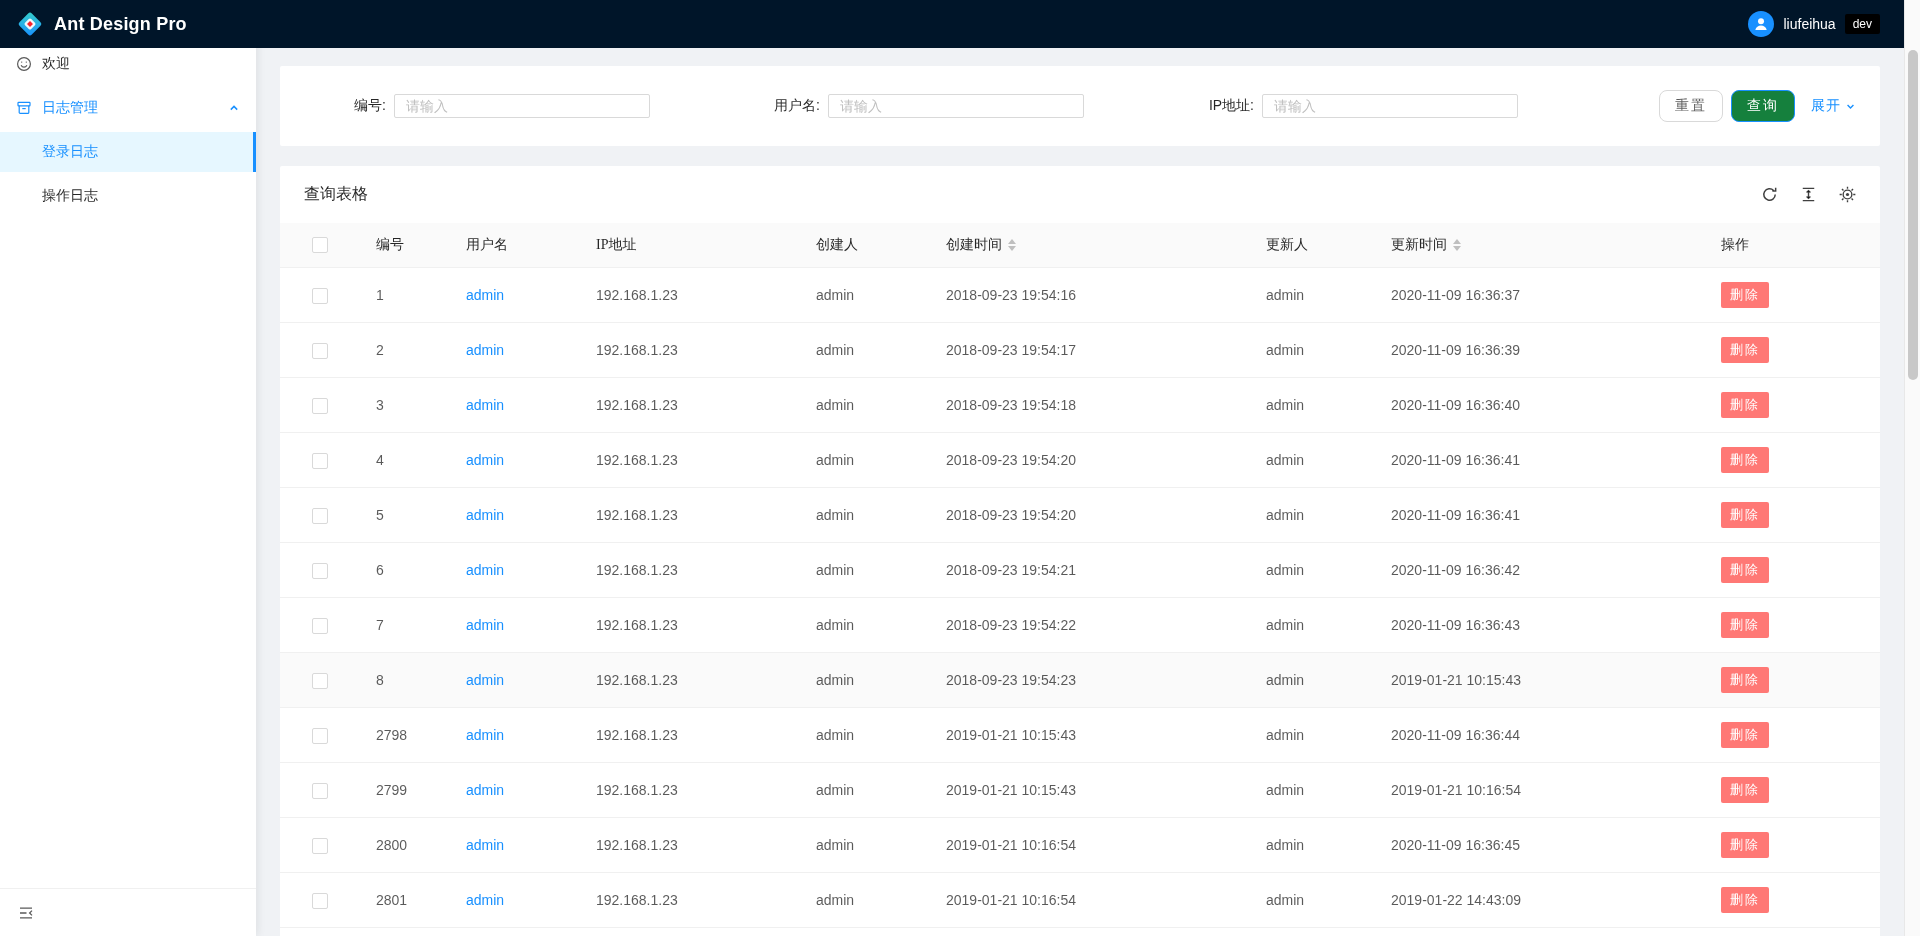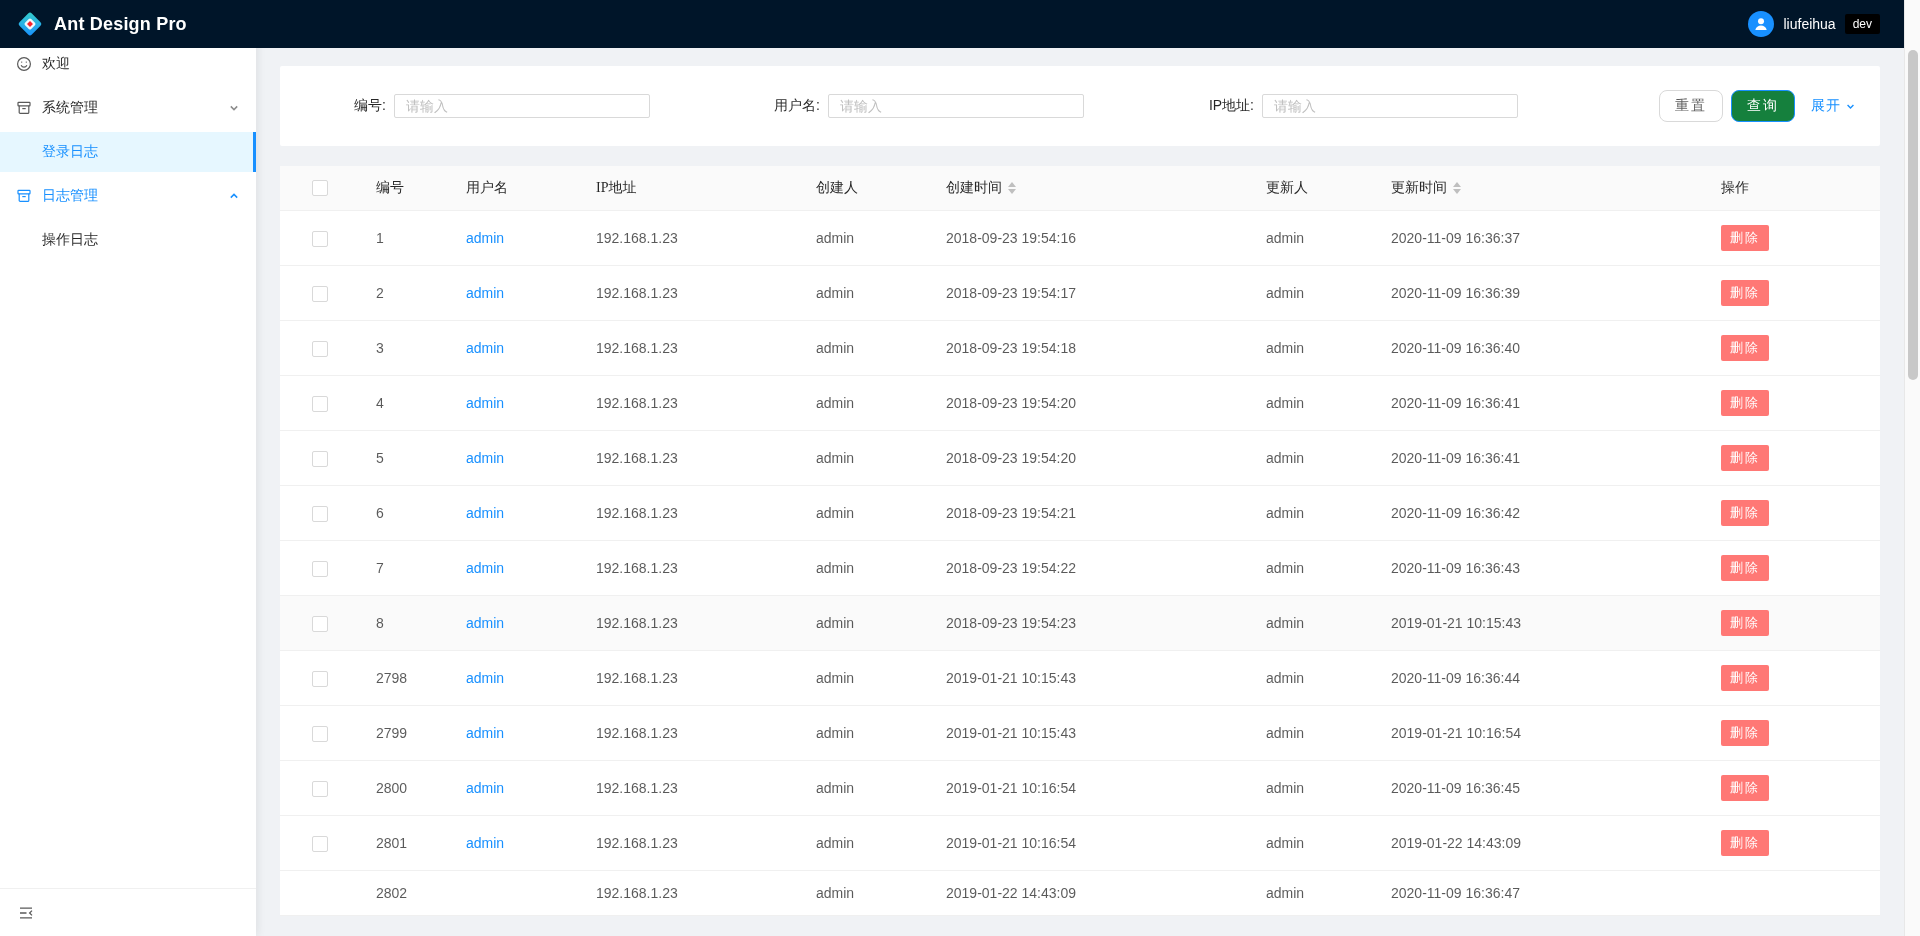--- a/index.html
+++ b/index.html
@@ -126,55 +126,40 @@
         <svg viewBox="0 0 16 16" width="16" height="16" fill="none" stroke="currentColor" stroke-width="1.2">
           <circle cx="8" cy="8" r="6.4"></circle>
           <path d="M5.1 9.2c.6 1.2 1.7 2 2.9 2s2.3-.8 2.9-2"></path>
           <circle cx="5.7" cy="6.1" r="0.7" fill="currentColor" stroke="none"></circle>
           <circle cx="10.3" cy="6.1" r="0.7" fill="currentColor" stroke="none"></circle>
         </svg>
       </span>
       <span>欢迎</span>
     </div>
 
-    <div class="menu-item">
-      <span class="menu-icon">
-        <svg viewBox="0 0 16 16" width="16" height="16" fill="none" stroke="currentColor" stroke-width="1.2">
-          <rect x="2" y="2.4" width="12" height="3.4" rx="0.6"></rect>
-          <path d="M3.2 5.8v6.6a1 1 0 0 0 1 1h7.6a1 1 0 0 0 1-1V5.8"></path>
-          <path d="M6.3 8.6h3.4"></path>
-        </svg>
-      </span>
-      <span>系统管理</span>
-      <span class="chevron">
-        <svg viewBox="0 0 12 12" width="12" height="12" fill="none" stroke="currentColor" stroke-width="1.5">
-          <path d="M2.8 4.4L6 7.6l3.2-3.2"></path>
-        </svg>
-      </span>
-    </div>
-
-    <div class="menu-item submenu-item selected">
-      <span>登录日志</span>
-    </div>
 
     <div class="menu-item open-title">
       <span class="menu-icon">
         <svg viewBox="0 0 16 16" width="16" height="16" fill="none" stroke="currentColor" stroke-width="1.2">
           <rect x="2" y="2.4" width="12" height="3.4" rx="0.6"></rect>
           <path d="M3.2 5.8v6.6a1 1 0 0 0 1 1h7.6a1 1 0 0 0 1-1V5.8"></path>
           <path d="M6.3 8.6h3.4"></path>
         </svg>
       </span>
       <span>日志管理</span>
       <span class="chevron">
         <svg viewBox="0 0 12 12" width="12" height="12" fill="none" stroke="currentColor" stroke-width="1.5">
           <path d="M2.8 7.6L6 4.4l3.2 3.2"></path>
         </svg>
       </span>
     </div>
+
+    <div class="menu-item submenu-item selected">
+      <span>登录日志</span>
+    </div>
     <div class="menu-item submenu-item">
       <span>操作日志</span>
     </div>
   </nav>
 
   <div class="sidebar-footer">
     <span class="trigger">
       <svg viewBox="0 0 16 16" width="16" height="16" fill="none" stroke="currentColor" stroke-width="1.3">
         <path d="M2 3.2h12M2 8h6.5M2 12.8h12"></path>
         <path d="M14 5.6L11.6 8 14 10.4"></path>
@@ -206,20 +191,44 @@
       <a class="expand-link">
         <span>展开</span>
         <svg viewBox="0 0 12 12" width="11" height="11" fill="none" stroke="currentColor" stroke-width="1.5">
           <path d="M2.8 4.4L6 7.6l3.2-3.2"></path>
         </svg>
       </a>
     </div>
   </section>
 
   <section class="table-card">
+    <div class="table-toolbar">
+      <span class="table-title">查询表格</span>
+      <div class="toolbar-icons">
+        <span class="ticon">
+          <svg viewBox="0 0 16 16" width="17" height="17" fill="none" stroke="currentColor" stroke-width="1.4">
+            <path d="M13.4 8a5.4 5.4 0 1 1-1.55-3.8"></path>
+            <path d="M13.8 1.7v3.1h-3.1"></path>
+          </svg>
+        </span>
+        <span class="ticon">
+          <svg viewBox="0 0 16 16" width="17" height="17" fill="none" stroke="currentColor" stroke-width="1.3">
+            <path d="M2.6 2.2h10.8M2.6 13.8h10.8M8 4.6v6.8"></path>
+            <path d="M6.2 6.2L8 4.4l1.8 1.8M6.2 9.8L8 11.6l1.8-1.8"></path>
+          </svg>
+        </span>
+        <span class="ticon">
+          <svg viewBox="0 0 16 16" width="17" height="17" fill="none" stroke="currentColor" stroke-width="1.3">
+            <circle cx="8" cy="8" r="4.1"></circle>
+            <circle cx="8" cy="8" r="1.5" fill="currentColor" stroke="none"></circle>
+            <path d="M8 0.6v2M8 13.4v2M0.6 8h2M13.4 8h2M2.8 2.8l1.4 1.4M11.8 11.8l1.4 1.4M11.8 4.2l1.4-1.4M2.8 13.2l1.4-1.4"></path>
+          </svg>
+        </span>
+      </div>
+    </div>
 
     <table>
       <colgroup>
         <col style="width:80px">
           <col style="width:90px">
           <col style="width:130px">
         <col style="width:220px">
           <col style="width:130px">
           <col style="width:320px">
         <col style="width:125px">

